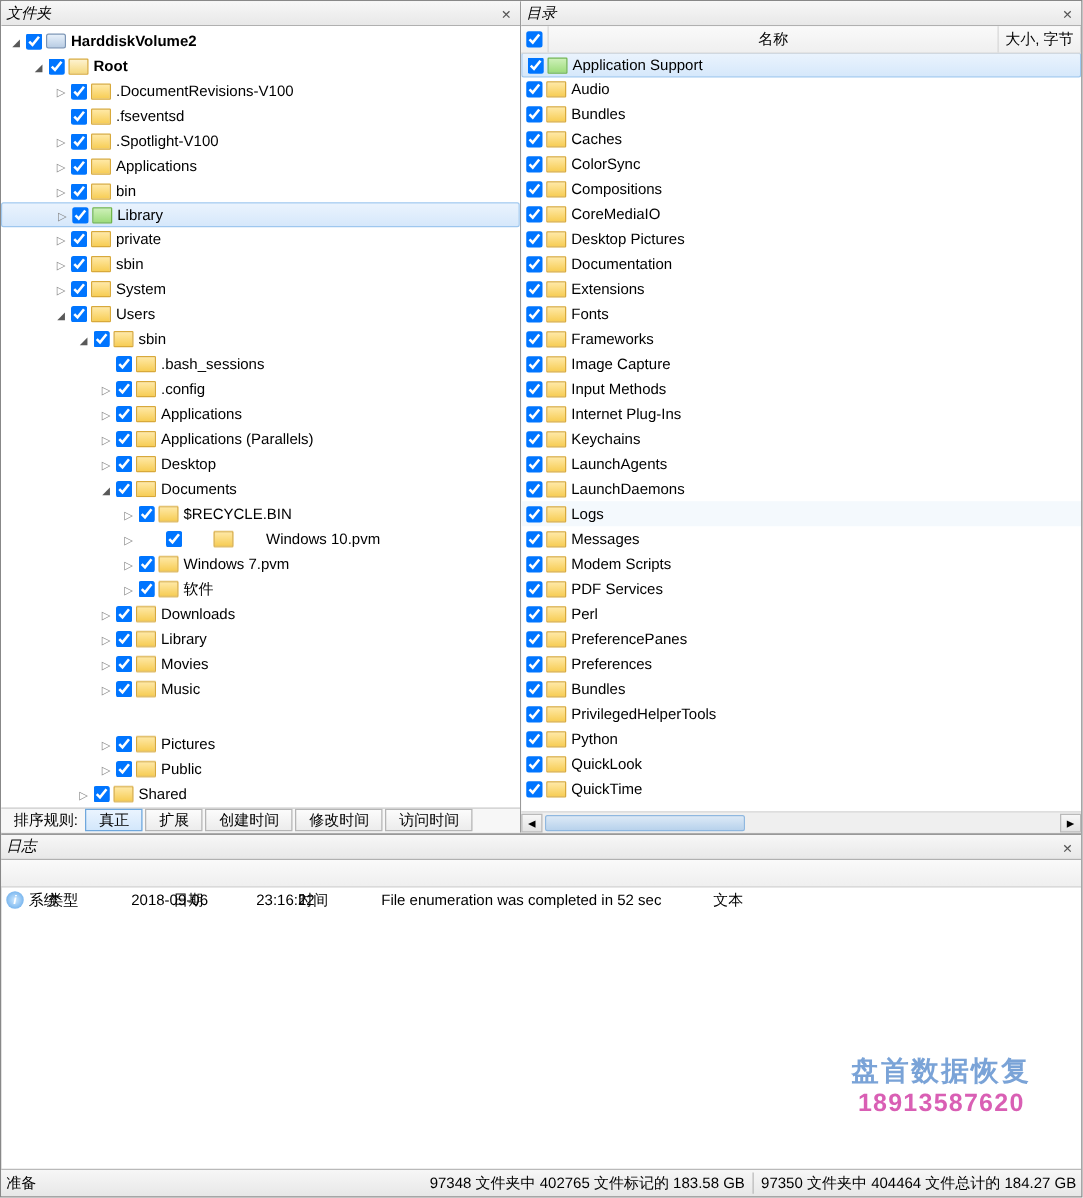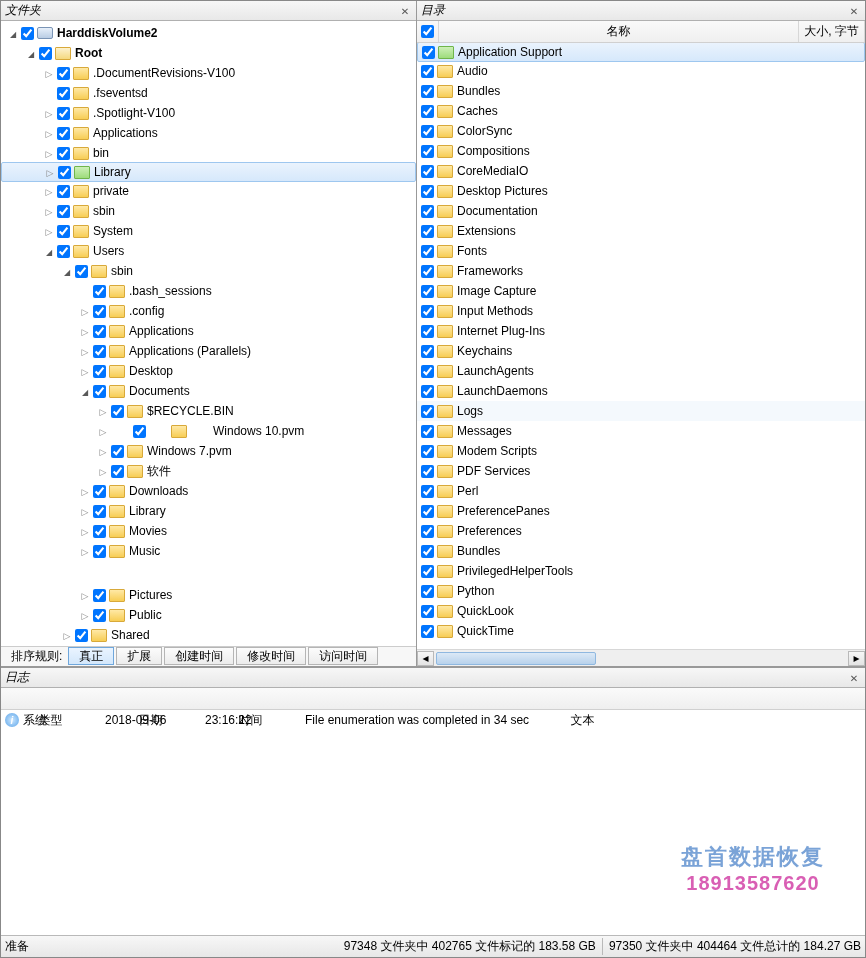--- a/index.html
+++ b/index.html
@@ -508,21 +508,21 @@
     <div class="col" style="flex:1">文本</div>
   </div>
   <div class="log-body" id="log-body">
       <div class="log-row">
         <div class="cell" style="width: 100px;">
           <span class="info-icon"></span>
           <span>系统</span>
         </div>
         <div class="cell" style="width: 100px;">2018-09-06</div>
         <div class="cell" style="width: 100px;">23:16:22</div>
-        <div class="cell" style="flex: 1 1 0%;">File enumeration was completed in 34 sec</div>
+        <div class="cell" style="flex: 1 1 0%;">File enumeration was completed in 52 sec</div>
       </div>
     <div class="watermark">
       <div class="wm1">盘首数据恢复</div>
       <div class="wm2">18913587620</div>
     </div>
   </div>
 </div>
 
 <div class="status-bar">
   <span>准备</span>

